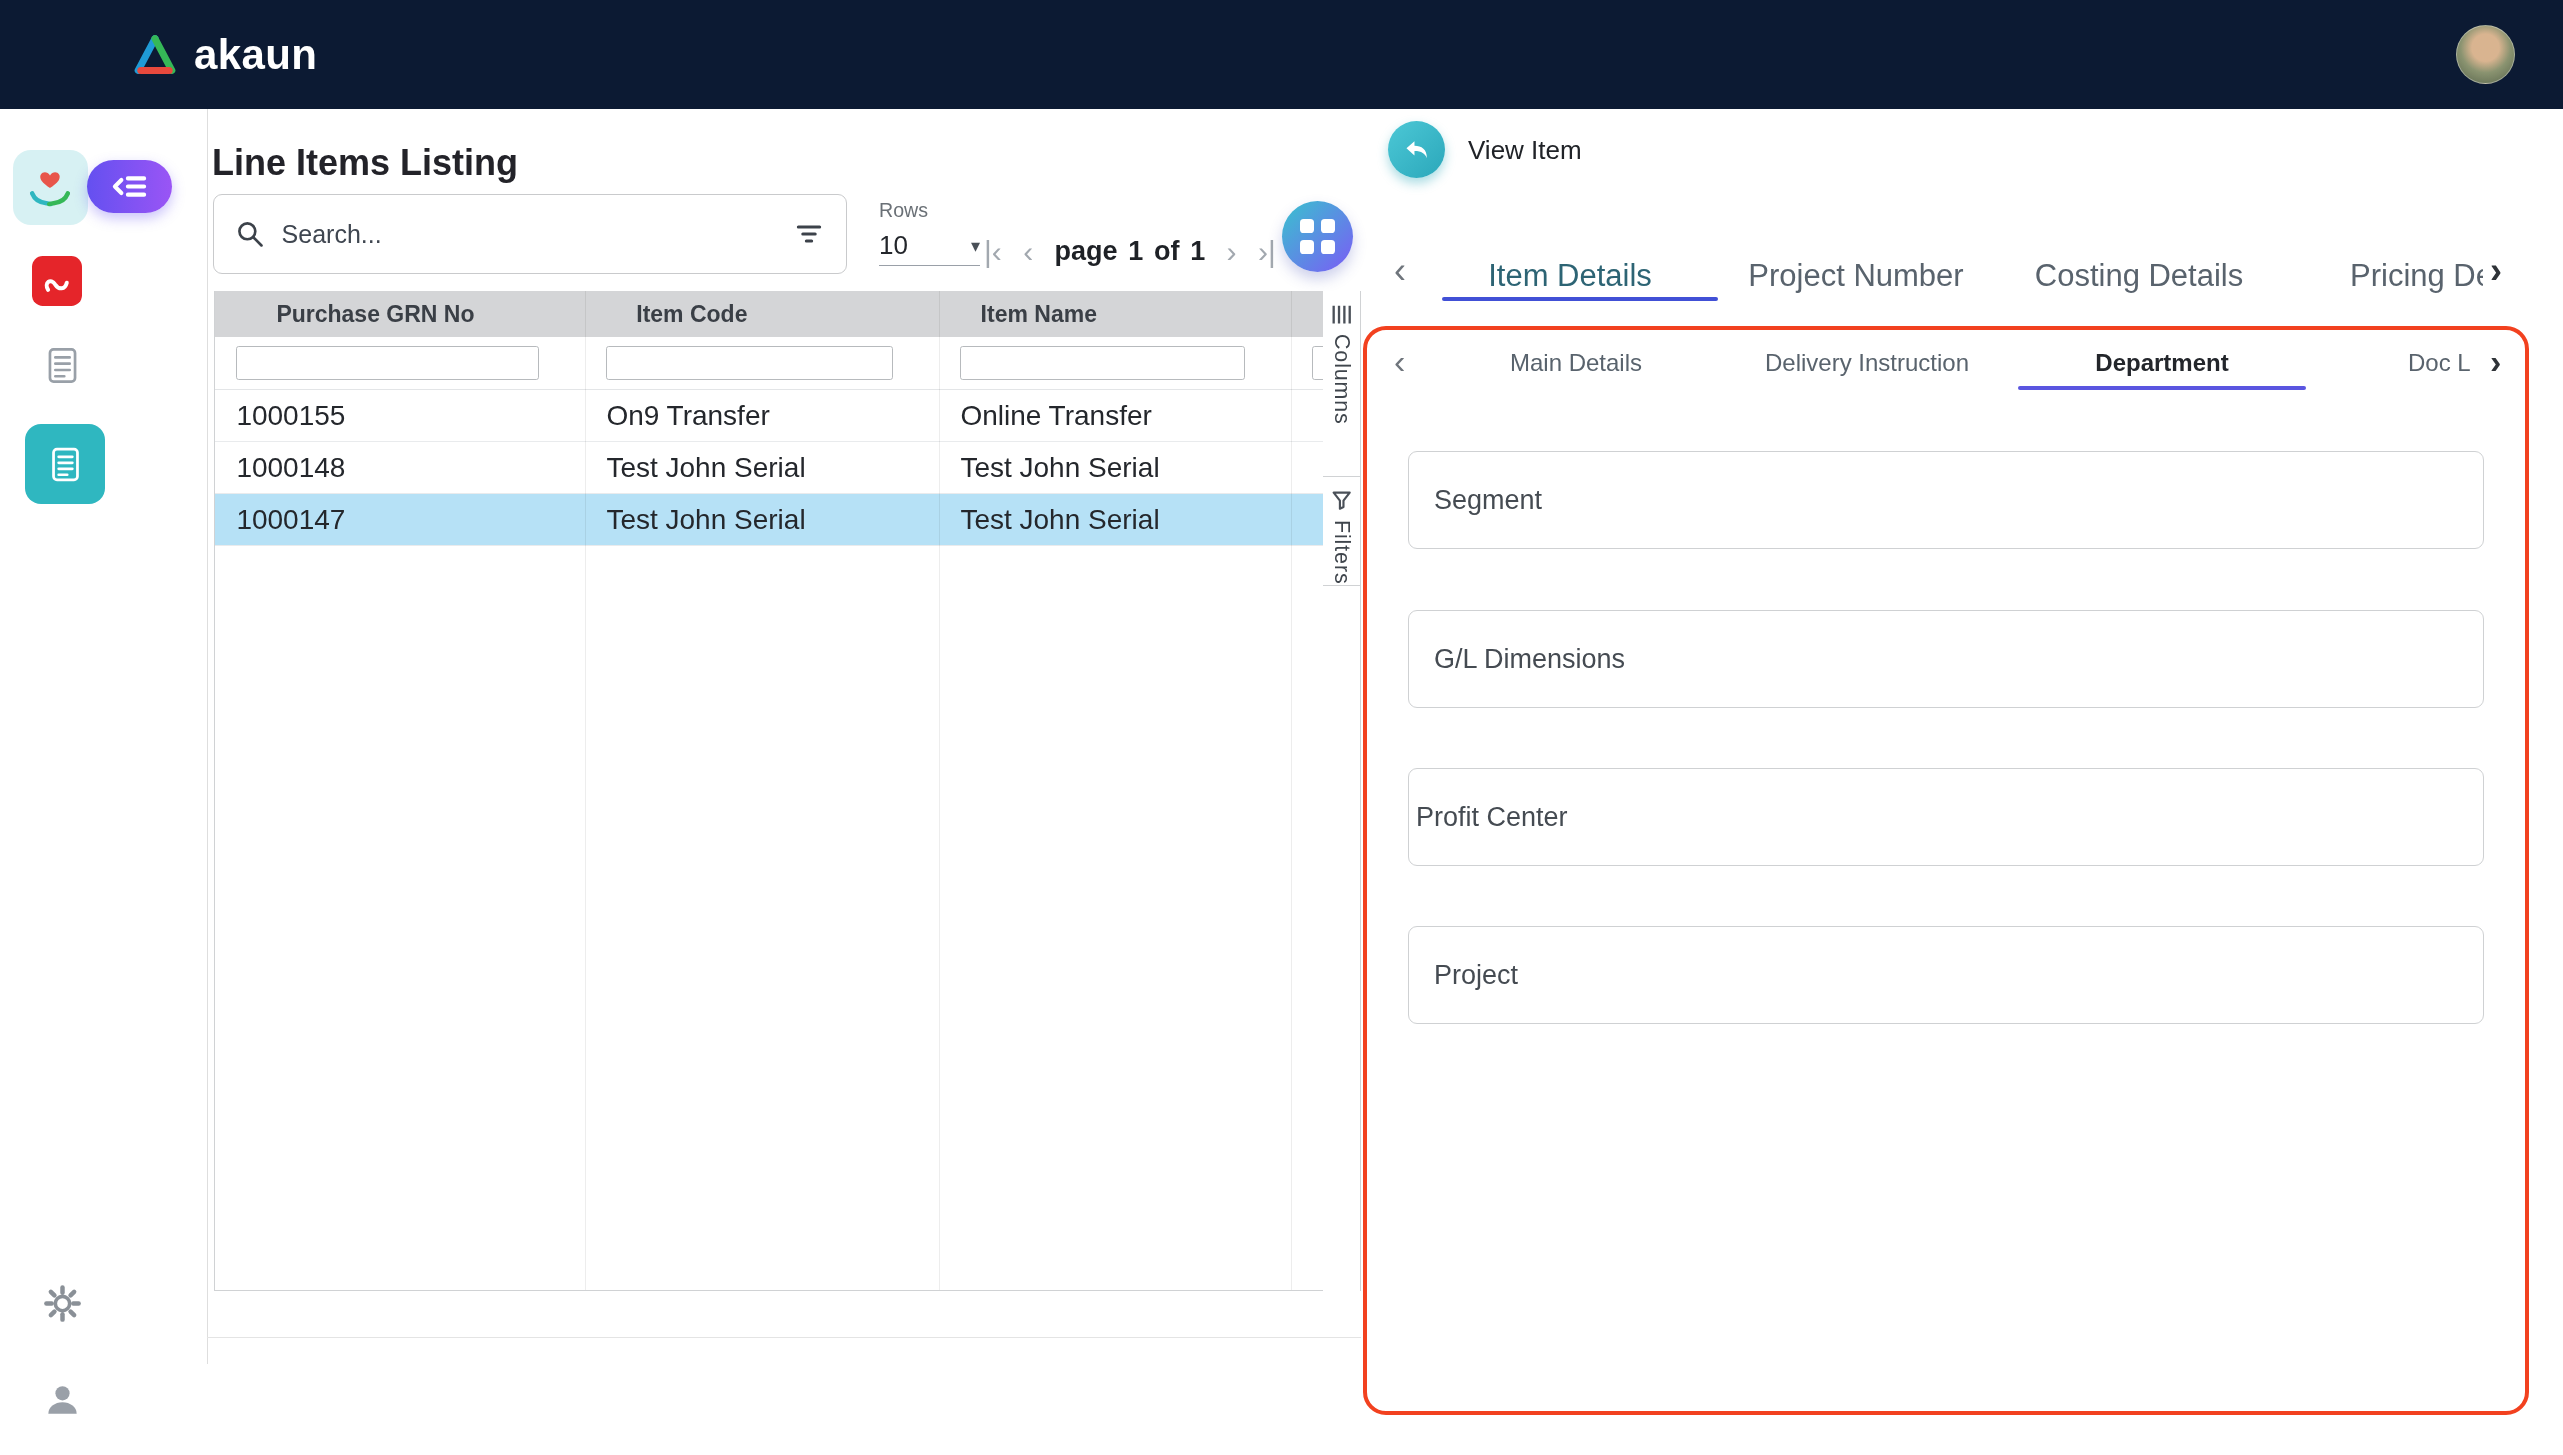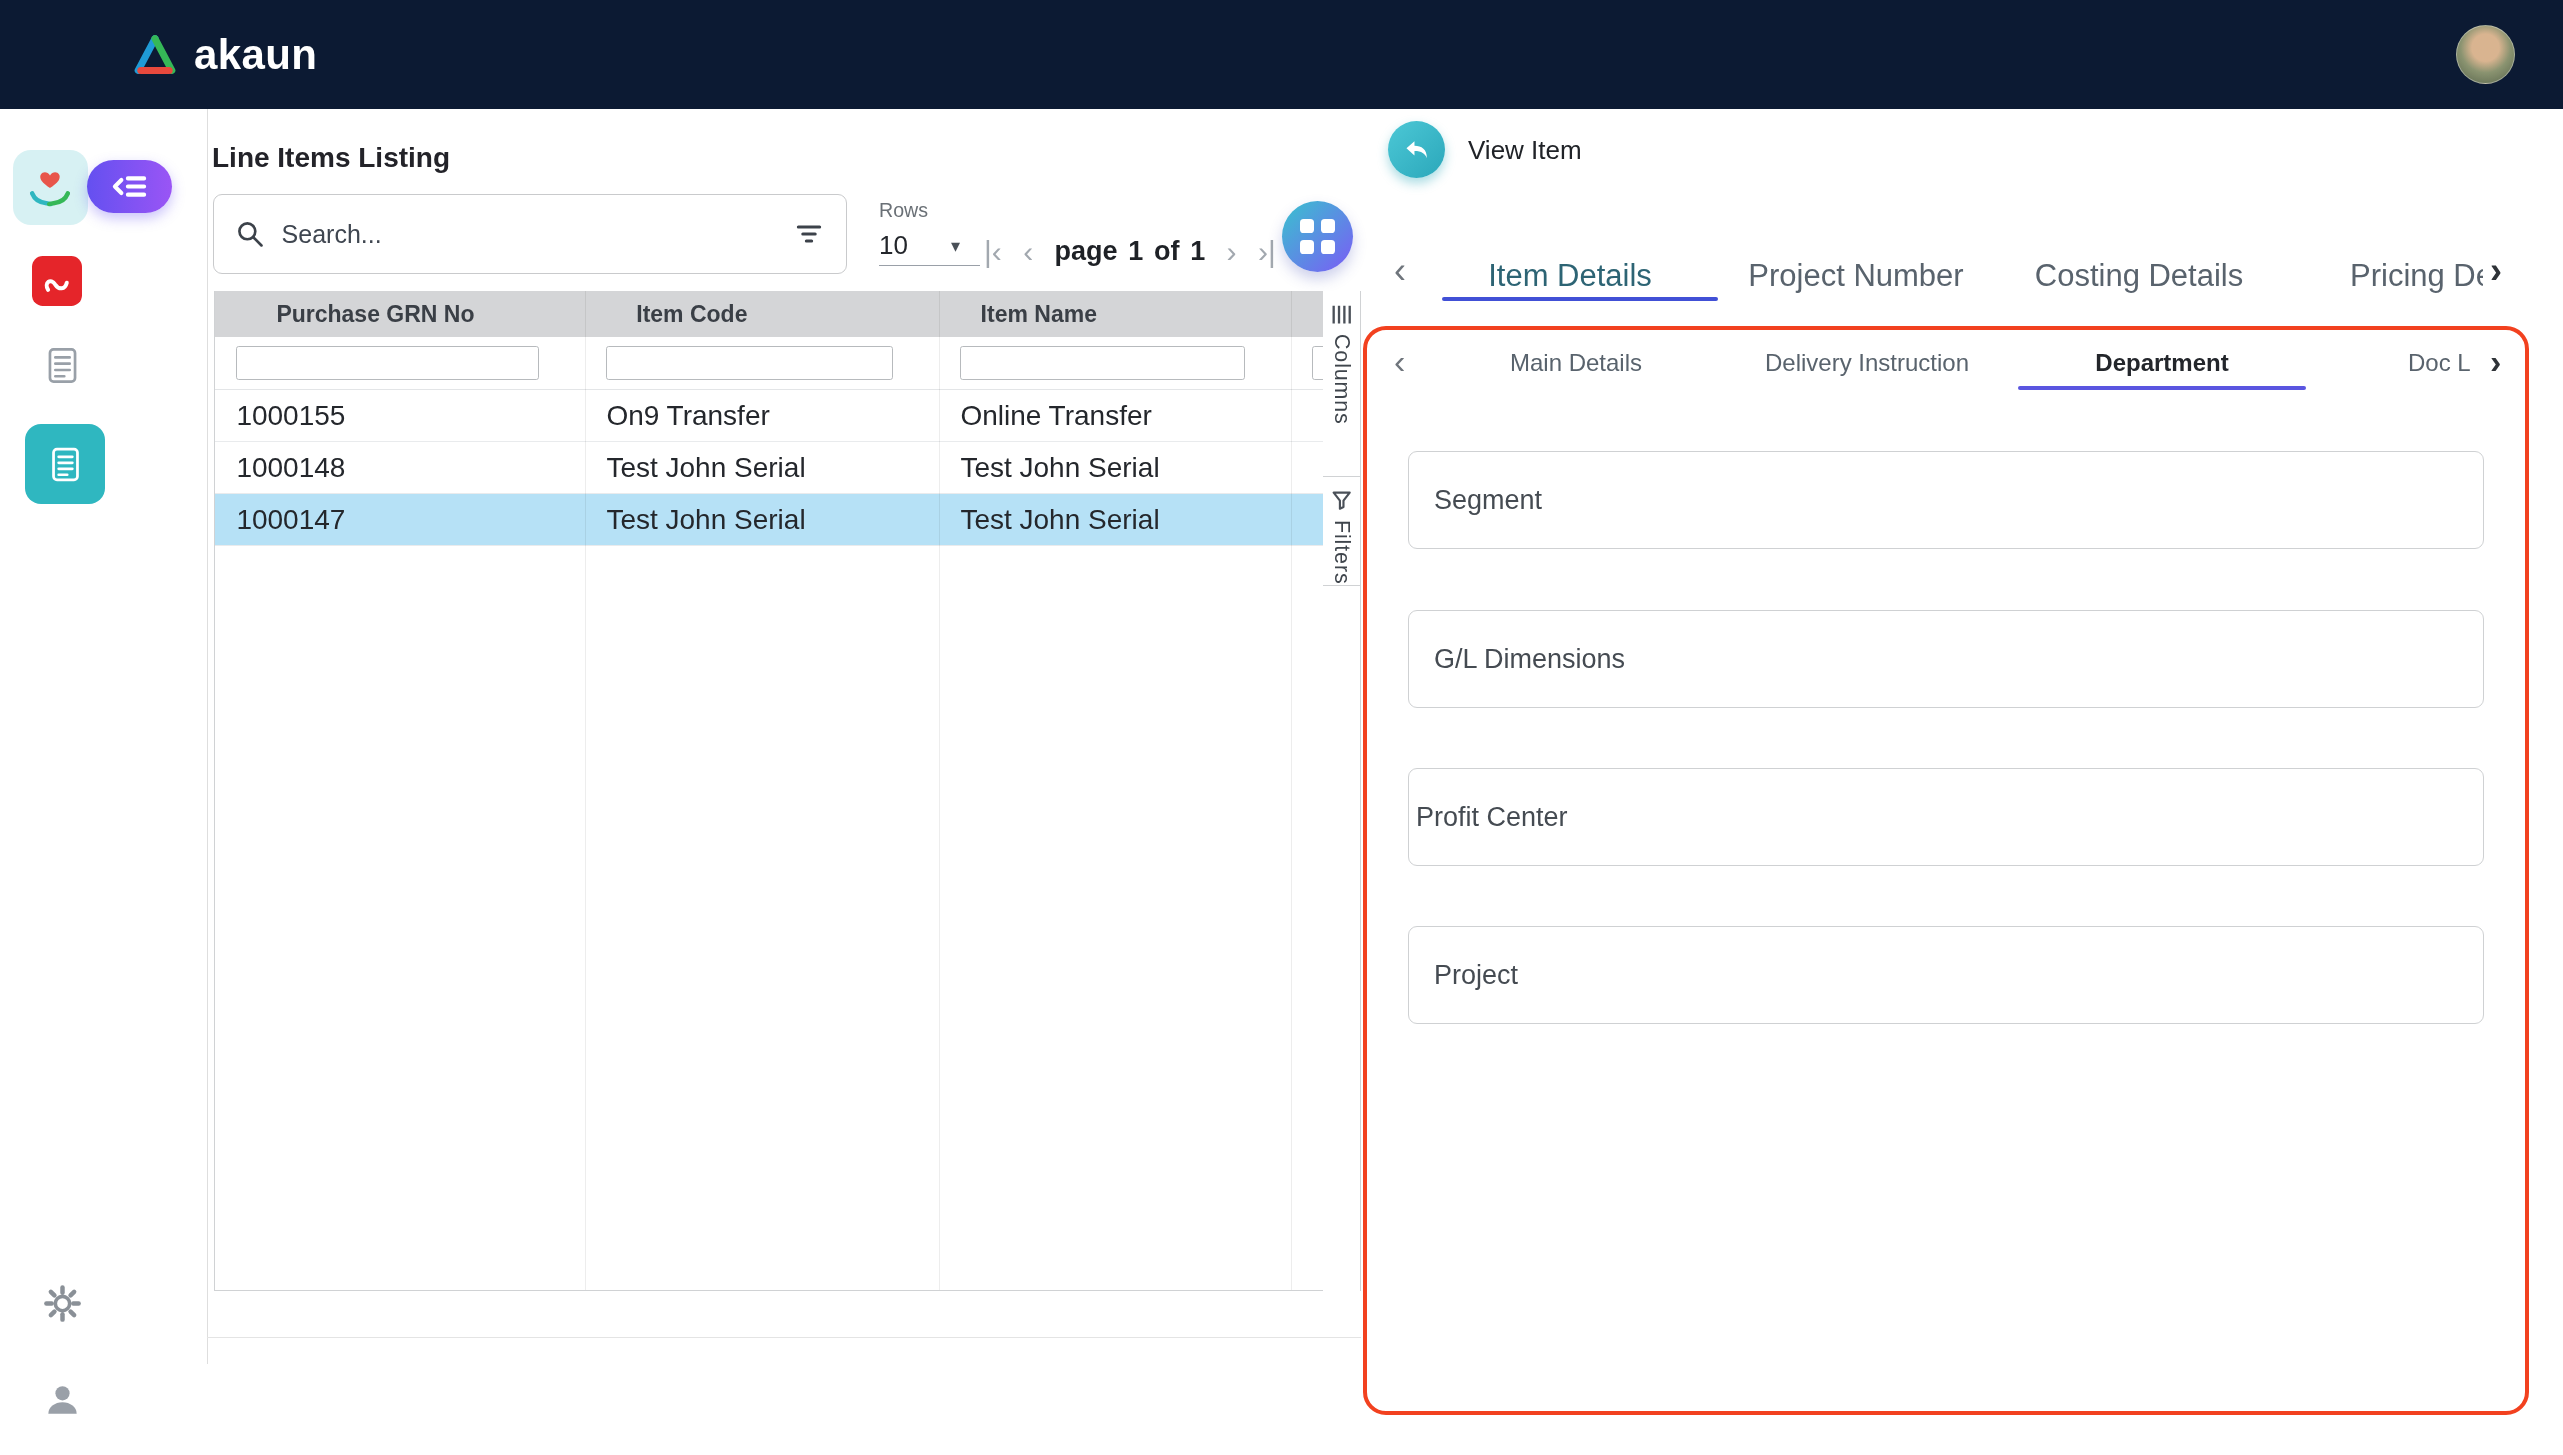--- a/index.html
+++ b/index.html
@@ -29,31 +29,31 @@
   .ledger-btn{position:absolute;left:25px;top:424px;width:80px;height:80px;border-radius:16px;
               background:#2fb7c0;display:flex;align-items:center;justify-content:center;cursor:pointer;}
   .gear-btn{position:absolute;left:39px;top:1280px;width:46px;height:46px;display:flex;
             align-items:center;justify-content:center;cursor:pointer;}
   .profile-btn{position:absolute;left:41px;top:1378px;width:43px;height:43px;display:flex;
                align-items:center;justify-content:center;cursor:pointer;}
   .vdiv{position:absolute;left:207px;top:109px;width:0.9px;height:1255px;background:#dedede;}
   .hline{position:absolute;left:207px;top:1337px;width:1154px;height:0.9px;background:#e4e4e4;}
 
   
-  .li-title{position:absolute;left:212px;top:142px;font-size:28px;font-weight:600;color:#232329;}
+  .li-title{position:absolute;left:212px;top:142px;font-size:36px;font-weight:600;color:#232329;}
   .search-box{position:absolute;left:213px;top:194px;width:634px;height:80px;
               border:1.8px solid #c9cacc;border-radius:9px;box-sizing:border-box;
               display:flex;align-items:center;gap:14.2px;padding:0 21.4px;background:#fff;}
   .search-input{flex:1;border:none;outline:none;font-size:25px;color:#3c424a;
                 font-family:inherit;background:transparent;}
   .search-input::placeholder{color:#3f4650;opacity:1;}
   .rows-label{position:absolute;left:879px;top:199px;font-size:19.6px;color:#6a7076;}
   .rows-select{position:absolute;left:879px;top:226px;width:101px;height:39px;
                border-bottom:1.8px solid #9aa0a8;font-size:26px;color:#23262b;
-               display:flex;align-items:center;cursor:pointer;gap:43px;}
+               display:flex;align-items:center;justify-content:space-between;cursor:pointer;gap:43px;}
   .caret{font-size:18px;color:#4a5058;}
   .pagination{position:absolute;left:984px;top:230px;height:43px;display:flex;
               align-items:center;gap:21.4px;font-size:27px;color:#1e2126;}
   .pg-btn{color:#a2a8af;font-size:30px;cursor:pointer;user-select:none;}
   .pg-text{display:flex;gap:10.7px;align-items:center;}
   .pg-word{font-weight:600;}
   .pg-num{font-weight:700;}
   .grid-btn{position:absolute;left:1282px;top:201px;width:71px;height:71px;border-radius:50%;
             background:linear-gradient(135deg,#38c3ce,#7b5bf6);display:flex;align-items:center;
             justify-content:center;box-shadow:0 7.1px 14.2px rgba(60,70,180,.25);cursor:pointer;}

